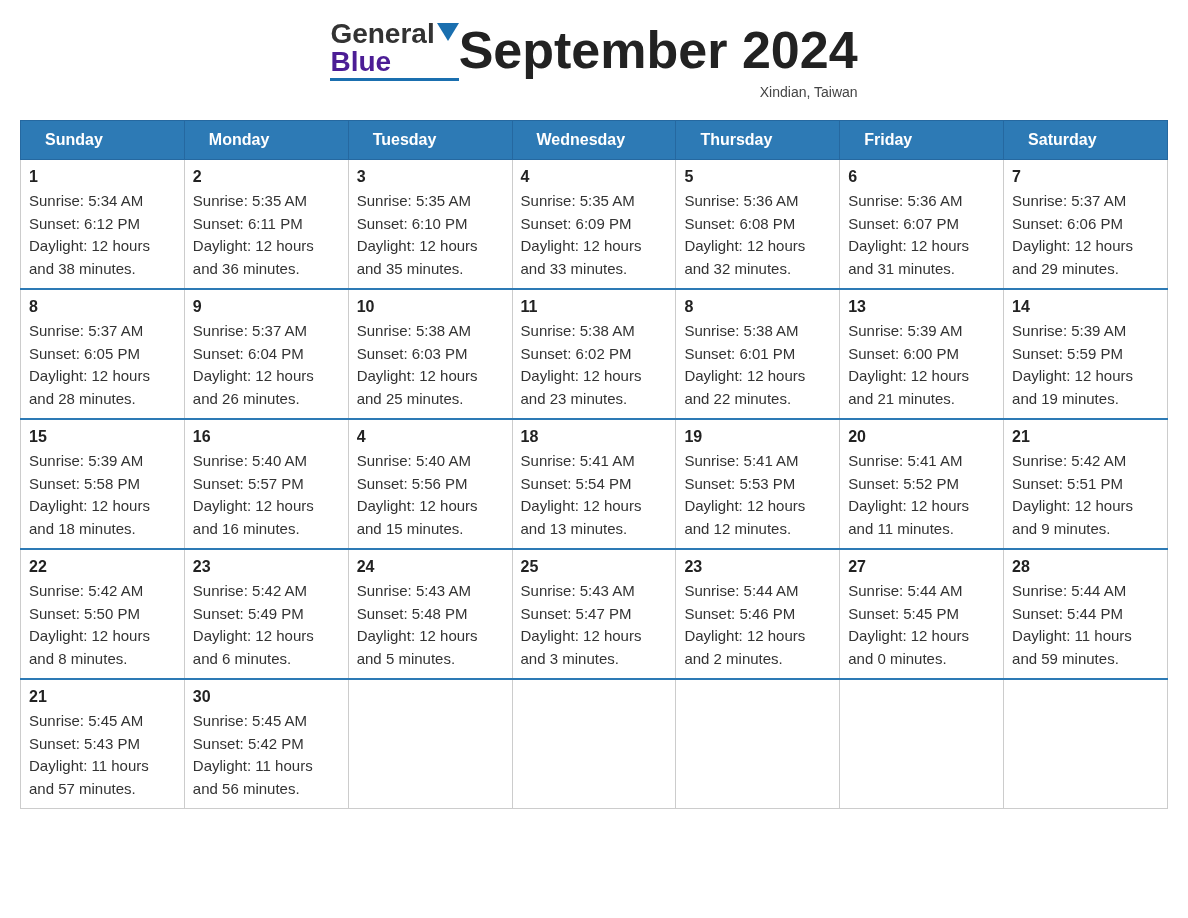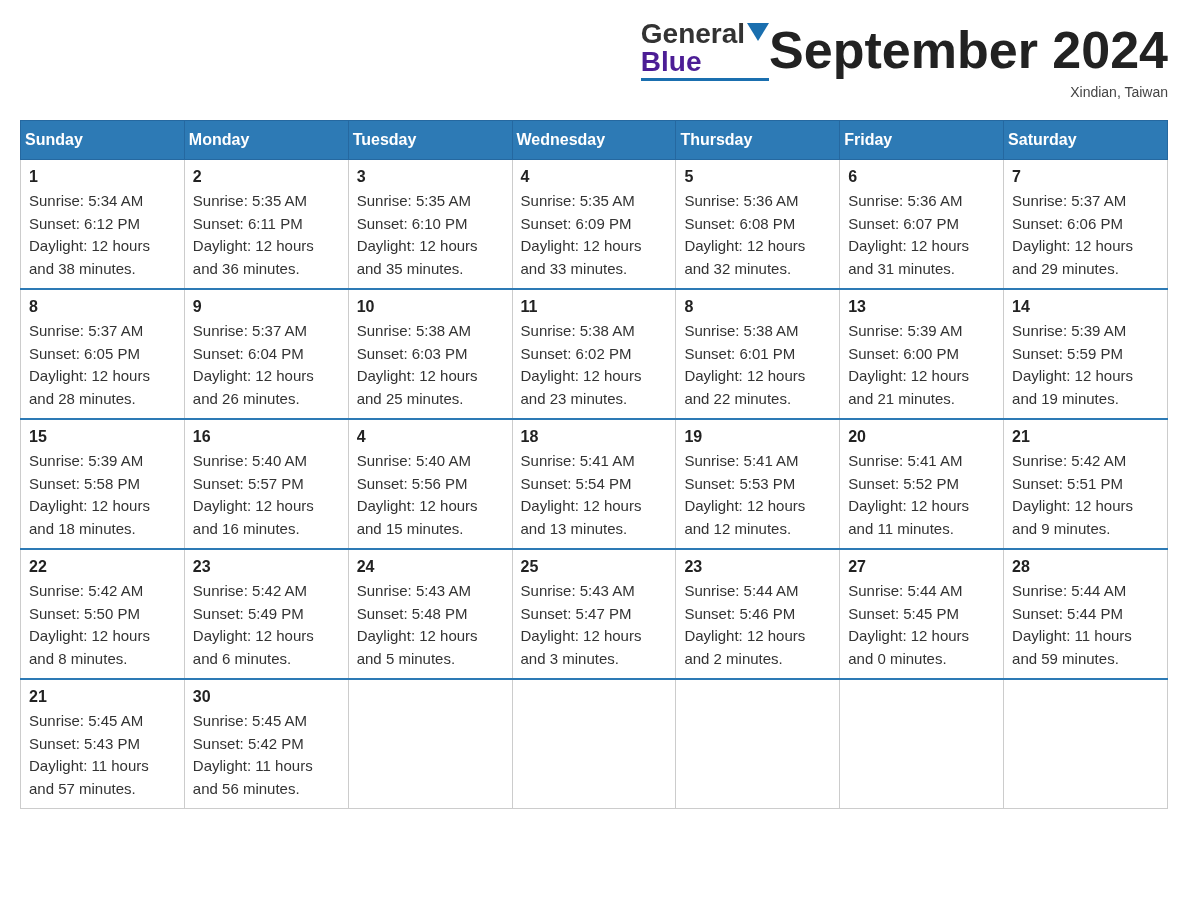--- a/index.html
+++ b/index.html
@@ -5,21 +5,21 @@
     * { box-sizing: border-box; margin: 0; padding: 0; }
     body {
       font-family: Arial, sans-serif;
       background: #fff;
       padding: 20px;
       width: 1188px;
       min-height: 918px;
     }
     .header {
       display: flex;
-      justify-content: flex-end;
+      justify-content: center;
       align-items: flex-start;
       margin-bottom: 20px;
     }
     .logo {
       display: flex;
       flex-direction: column;
       align-items: flex-start;
     }
     .logo-text {
       font-size: 28px;
@@ -49,21 +49,21 @@
     .calendar-table {
       width: 100%;
       border-collapse: collapse;
       border: 1px solid #aaa;
     }
     .calendar-table th {
       background-color: #2d7ab5;
       color: #fff;
       font-size: 16px;
       font-weight: bold;
-      padding: 10px 4px;
+      padding: 10px 24px;
       text-align: left;
       border: 1px solid #2568a0;
     }
     .calendar-table td {
       vertical-align: top;
       padding: 8px;
       border: 1px solid #ccc;
       width: calc(100% / 7);
       min-height: 100px;
     }

